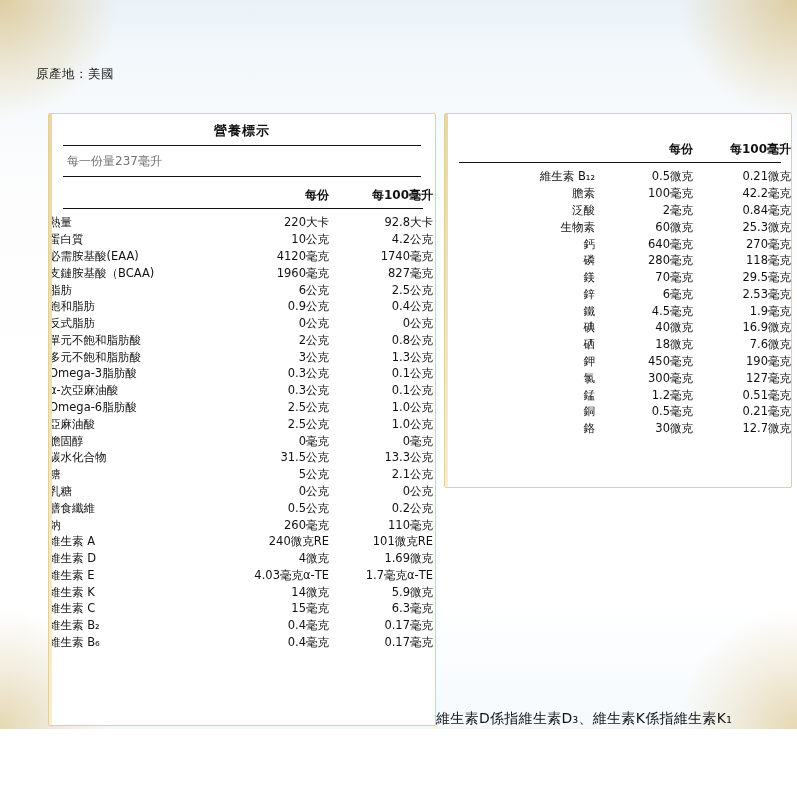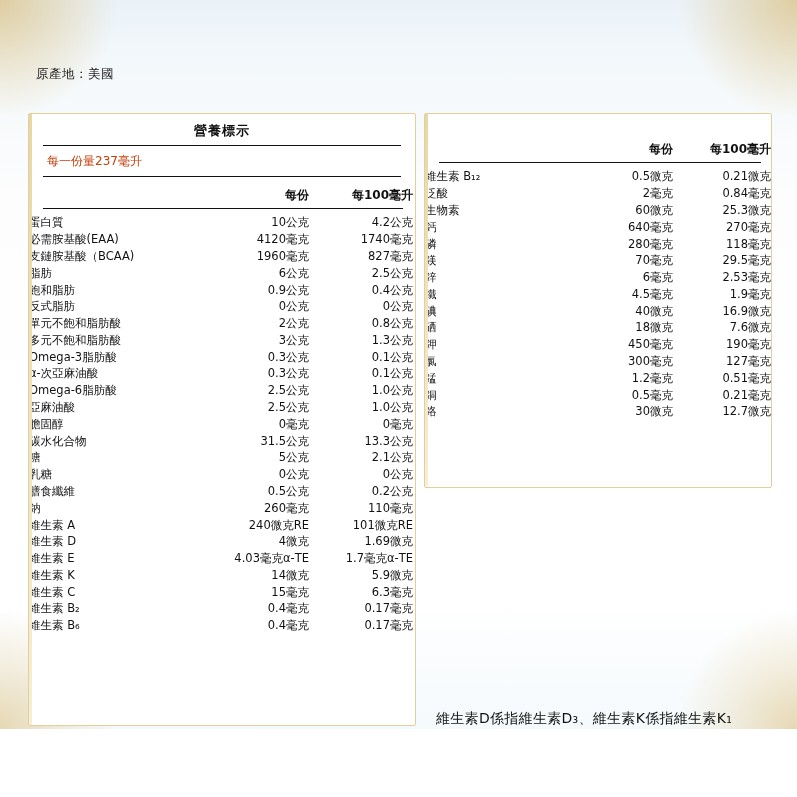--- a/index.html
+++ b/index.html
@@ -60,20 +60,21 @@
     color: #1b1b1b;
     letter-spacing: 0.5px;
   }
 
   
   .panel {
     position: absolute;
     background: #ffffff;
     border: 1px solid #e2cf9a;
     box-sizing: border-box;
+    margin-left: 20px;
   }
   .panel-left {
     left: 28px;
     top: 113px;
     width: 388px;
     height: 613px;
     border-radius: 2px;
   }
   .panel-right {
     left: 424px;
@@ -98,21 +99,21 @@
     color: #111;
     padding-top: 8px;
     letter-spacing: 1px;
   }
   .title-rule {
     margin: 5px 14px 0 14px;
     border-bottom: 1px solid #111;
   }
   .serving-line {
     font-size: 12px;
-    color: #c2410c;
+    color: #737373;
     padding: 7px 0 0 18px;
   }
   .serving-rule {
     margin: 6px 14px 0 14px;
     border-bottom: 1px solid #111;
   }
 
   table.nutri {
     width: 100%;
     border-collapse: collapse;
@@ -125,21 +126,21 @@
     vertical-align: bottom;
     white-space: nowrap;
   }
   .col-name { padding-left: 18px; }
   .col-a, .col-b { text-align: right; }
 
   .panel-left .col-name { width: 176px; }
   .panel-left .col-a { width: 104px; }
   .panel-left .col-b { width: 104px; padding-right: 4px; }
 
-  .panel-right .col-name { width: 150px; }
+  .panel-right .col-name { width: 150px; text-align: right; }
   .panel-right .col-a { width: 98px; }
   .panel-right .col-b { width: 98px; padding-right: 4px; }
 
   .hdr td {
     font-size: 12px;
     font-weight: bold;
     padding-bottom: 2px;
   }
   .hdr-rule td {
     padding: 0;
@@ -189,20 +190,25 @@
             <td class="col-a">每份</td>
             <td class="col-b">每100毫升</td>
           </tr>
           <tr class="hdr-rule">
             <td colspan="3">
                 <div class="rule"></div>
               </td>
           </tr>
         </tbody>
         <tbody id="left-body">
+            <tr>
+              <td class="col-name">熱量</td>
+              <td class="col-a">220大卡</td>
+              <td class="col-b">92.8大卡</td>
+            </tr>
             <tr>
               <td class="col-name">蛋白質</td>
               <td class="col-a">10公克</td>
               <td class="col-b">4.2公克</td>
             </tr>
             <tr>
               <td class="col-name indent1">必需胺基酸(EAA)</td>
               <td class="col-a">4120毫克</td>
               <td class="col-b">1740毫克</td>
             </tr>
@@ -341,20 +347,25 @@
               </td>
           </tr>
         </tbody>
         <tbody id="right-body">
             <tr>
               <td class="col-name">維生素 B₁₂</td>
               <td class="col-a">0.5微克</td>
               <td class="col-b">0.21微克</td>
             </tr>
             <tr>
+              <td class="col-name">膽素</td>
+              <td class="col-a">100毫克</td>
+              <td class="col-b">42.2毫克</td>
+            </tr>
+            <tr>
               <td class="col-name">泛酸</td>
               <td class="col-a">2毫克</td>
               <td class="col-b">0.84毫克</td>
             </tr>
             <tr>
               <td class="col-name">生物素</td>
               <td class="col-a">60微克</td>
               <td class="col-b">25.3微克</td>
             </tr>
             <tr>

